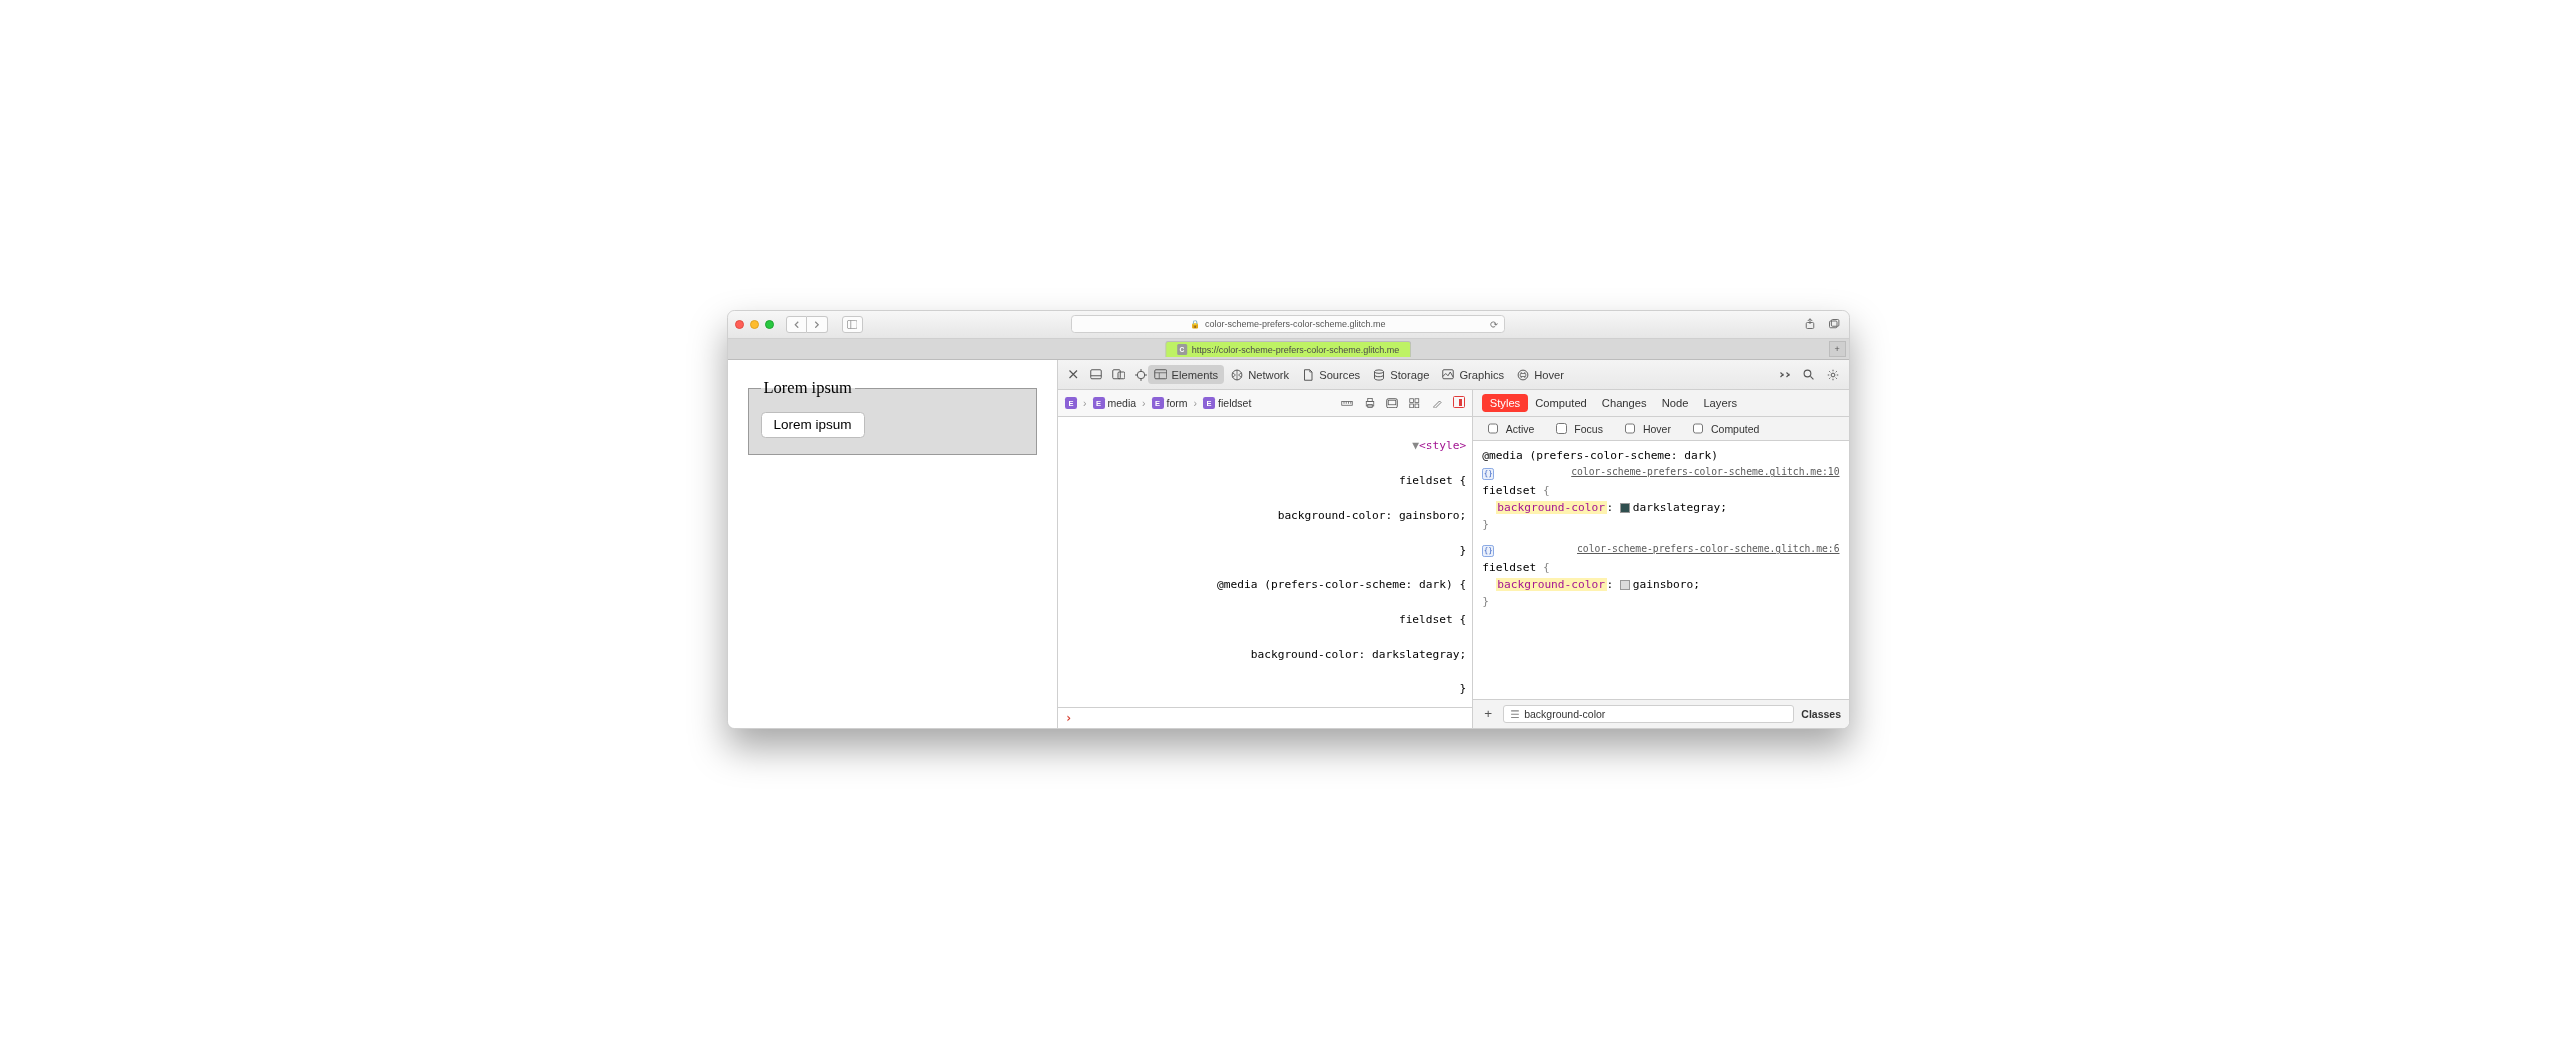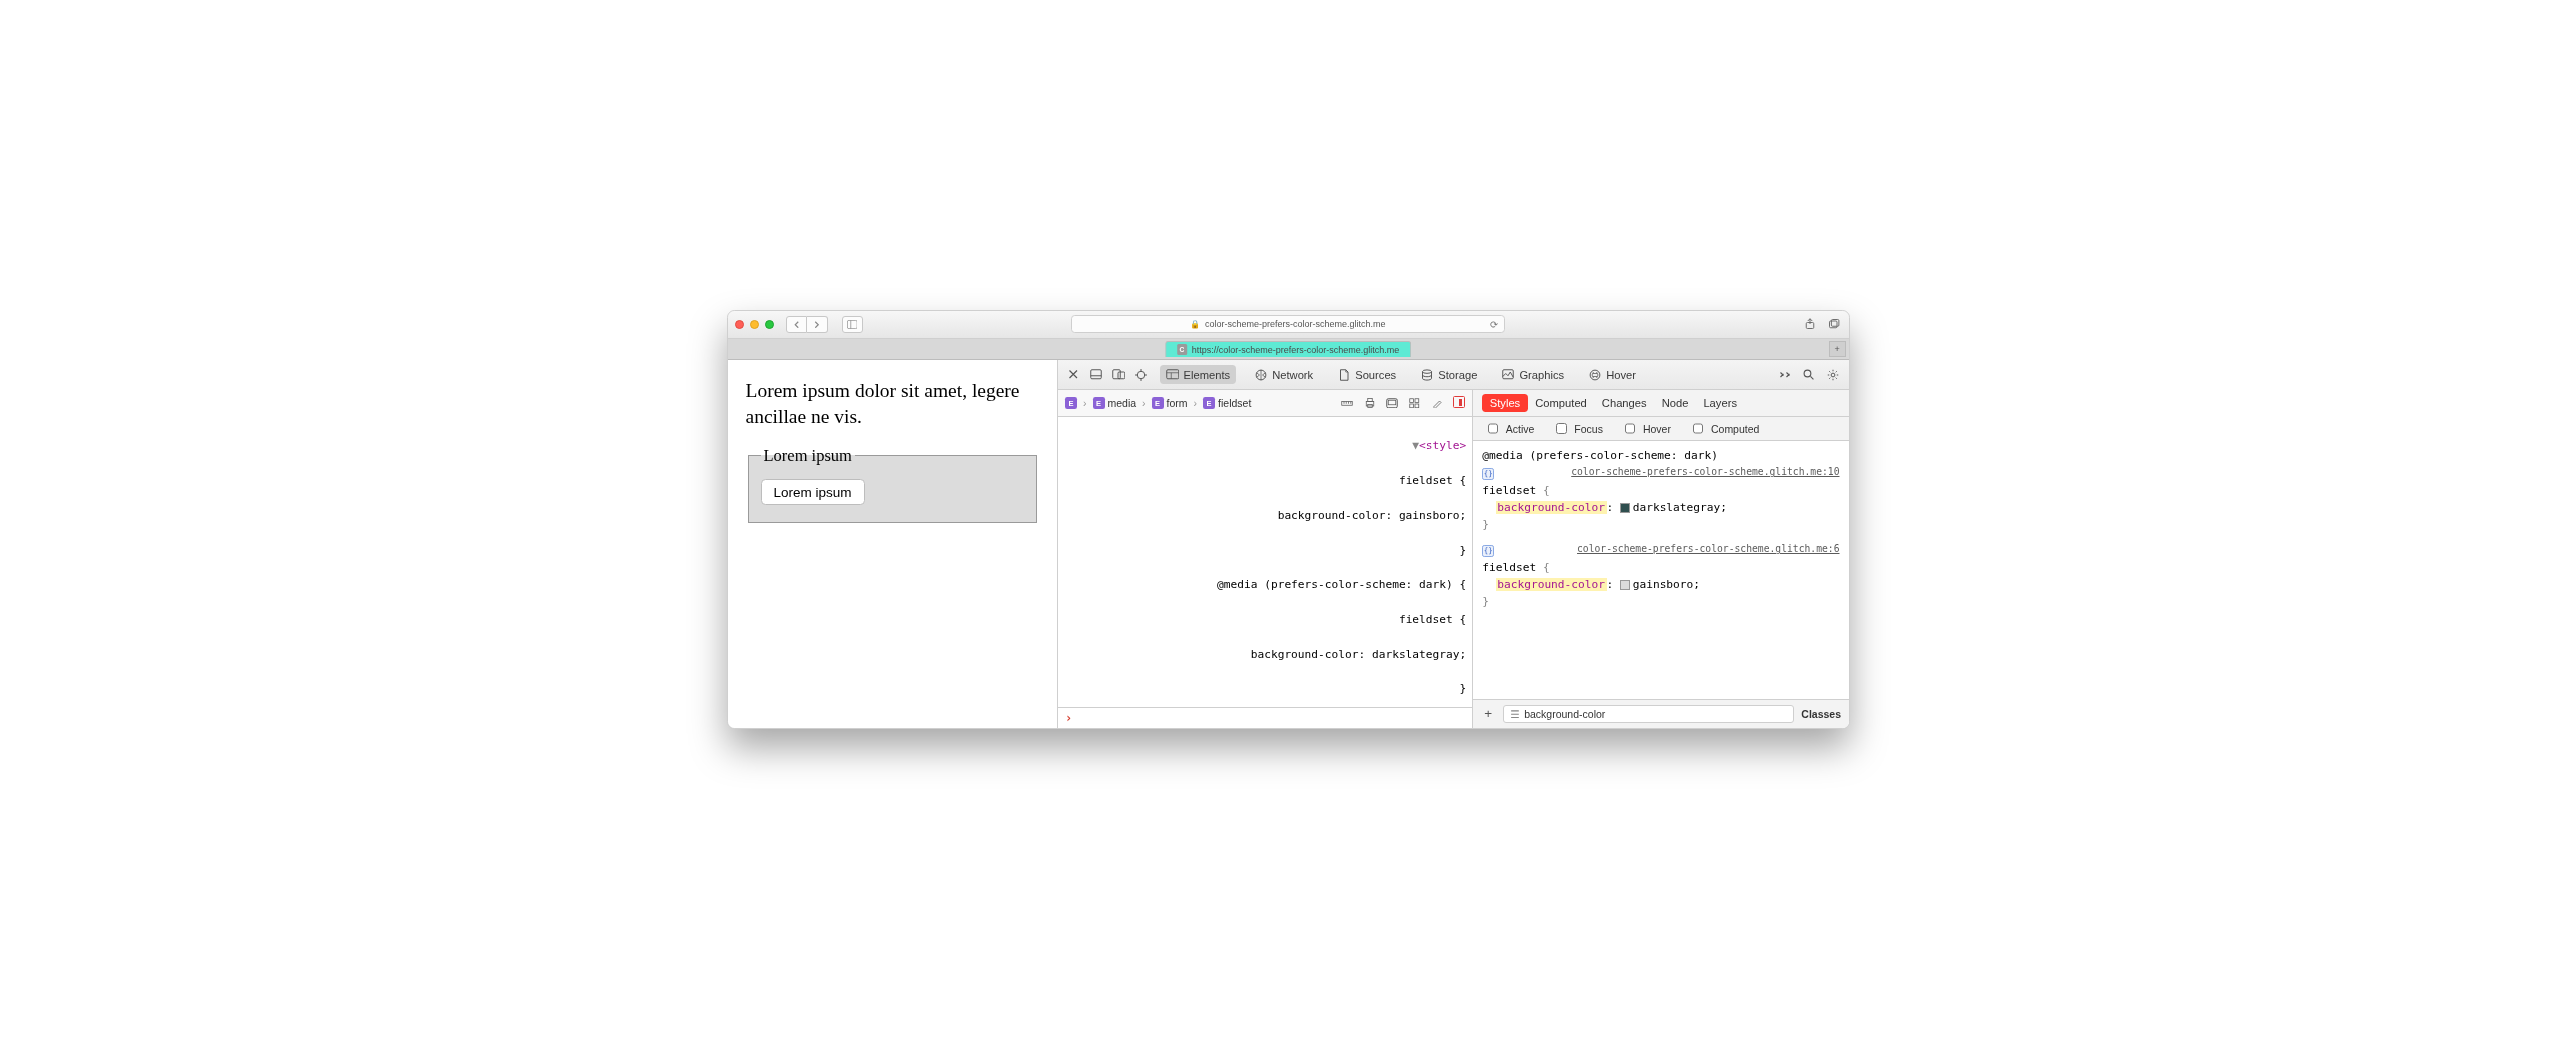--- a/index.html
+++ b/index.html
@@ -54,21 +54,21 @@
   .tbright { margin-left:auto; display:flex; gap:10.5px; color:#6a6a6a;}
   .tbright .ico{width:13.5px;height:13.5px;display:flex;align-items:center;justify-content:center;}
 
   
   .tabstrip {
     height:21px; background:#d8d8d8; border-bottom:0.7px solid #bcbcbc;
     display:flex; align-items:center; font-size:9px; color:#4a4a4a;
     position:relative; padding:0 4.5px;
   }
   .tab {
-    background:#5eead4; height:16.5px; border-radius:3px 3px 0 0;
+    background:#bef264; height:16.5px; border-radius:3px 3px 0 0;
     display:flex; align-items:center; gap:4.5px; padding:0 10.5px;
     border:0.7px solid #bcbcbc; border-bottom:none;
     position:absolute; left:50%; transform:translateX(-50%);
   }
   .tab .favicon{width:10.5px;height:10.5px;background:#9a9a9a;border-radius:1.5px;display:flex;align-items:center;justify-content:center;color:#fff;font-size:6.7px;font-weight:bold;}
   .newtab{position:absolute;right:3px;width:16.5px;height:16.5px;background:#cfcfcf;border:0.7px solid #bcbcbc;display:flex;align-items:center;justify-content:center;color:#555;}
 
   
   .content { flex:1; display:flex; min-height:0; background:#fff;}
   .page {
@@ -82,21 +82,21 @@
   .page legend{ font-size:16.5px; padding:0 3px; font-family:Georgia,serif;}
   .page button{
     font-size:13.5px; padding:4.5px 12px; background:#fff; border:0.7px solid #bdbdbd;
     border-radius:4.5px; font-family:-apple-system,Arial,sans-serif;
   }
 
   
   .devtools { flex:1; display:flex; flex-direction:column; border-left:0.7px solid #cfcfcf; min-width:0;}
   .dt-top {
     height:30px; background:linear-gradient(#f4f4f4,#e9e9e9); border-bottom:0.7px solid #cfcfcf;
-    display:flex; align-items:center; gap:12px; padding:0 9px; color:#3a3a3a;
+    display:flex; align-items:center; padding:0 9px; color:#3a3a3a;
   }
   .dt-top .group{display:flex; gap:9px; align-items:center;}
   .dt-tab { display:flex; align-items:center; gap:4.5px; font-size:11.2px; color:#3a3a3a; padding:3px 6px;}
   .dt-tab.active{ background:#d0d0d0; border-radius:3.7px;}
   .dt-ico{display:inline-flex;width:13.5px;height:13.5px;align-items:center;justify-content:center;color:#555;}
   .dt-right{margin-left:auto;display:flex;gap:10.5px;align-items:center;}
 
   .dt-body { flex:1; display:flex; min-height:0;}
   .elements { flex:1.05; display:flex; flex-direction:column; min-width:0; border-right:0.7px solid #cfcfcf;}
   .crumbbar {
@@ -215,21 +215,20 @@
       <div class="tab">
         <span class="favicon">C</span>
         <span>https://color-scheme-prefers-color-scheme.glitch.me</span>
       </div>
       <div class="newtab">+</div>
     </div>
 
     <div class="content">
 
       <div class="page">
-        <p>Lorem ipsum dolor sit amet, legere ancillae ne vis.</p>
         <fieldset>
           <legend>Lorem ipsum</legend>
           <button type="button">Lorem ipsum</button>
         </fieldset>
       </div>
 
       <div class="devtools">
 
         <div class="dt-top">
           <div class="group">

